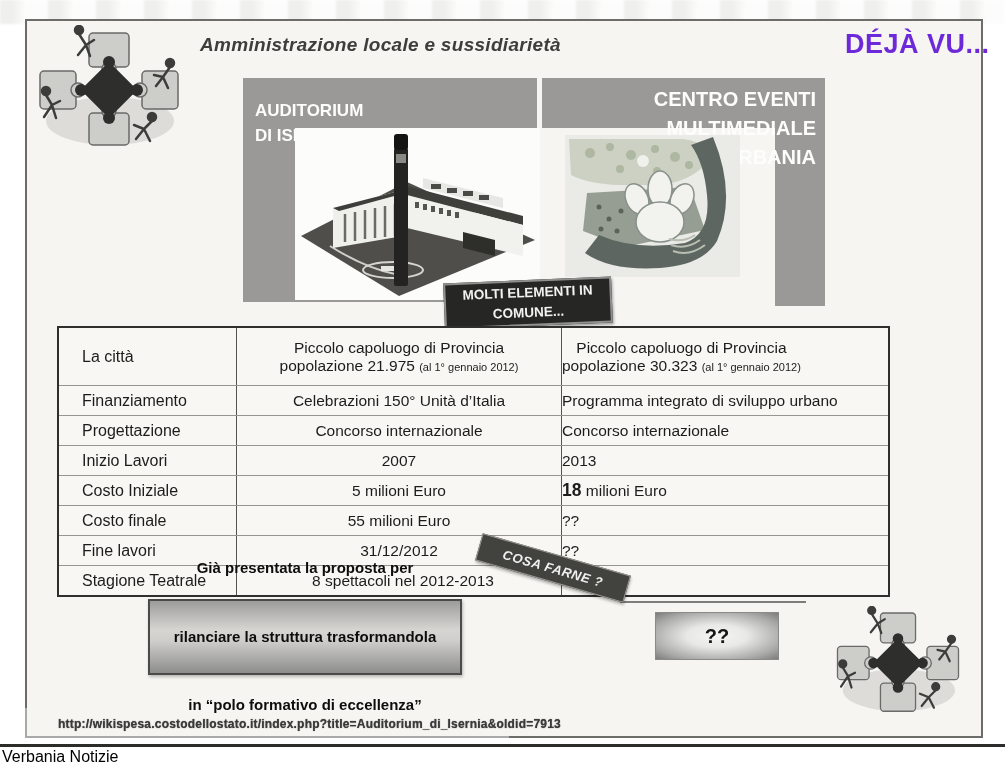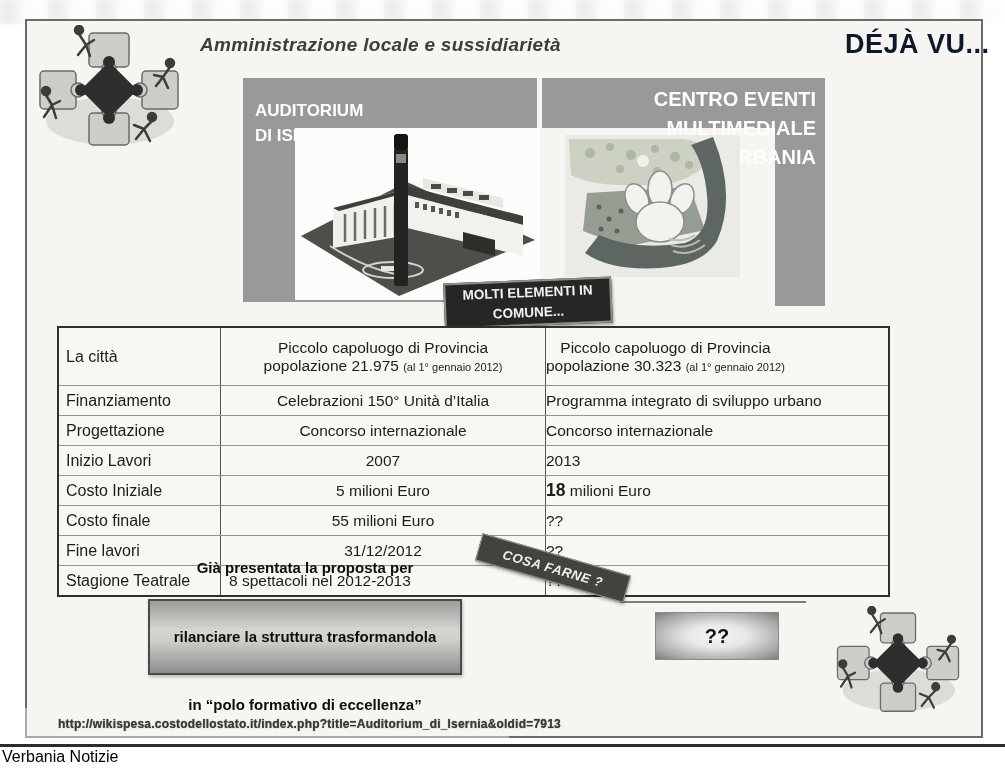--- a/index.html
+++ b/index.html
@@ -22,21 +22,21 @@
   .slide{
     left:25px;top:19px;width:954px;height:715px;
     border:2px solid #6e6c68;background:#f6f5f2;
   }
 
   .slide-title{
     left:200px;top:34px;width:420px;
     font-size:19px;font-style:italic;color:#3d3d3b;letter-spacing:.3px;font-weight:bold;
   }
   .deja-vu{
-    left:845px;top:29px;font-size:27px;font-weight:bold;color:#0f172a;letter-spacing:.5px;
+    left:845px;top:29px;font-size:27px;font-weight:bold;color:#6d28d9;letter-spacing:.5px;
   }
 
   
   .panel{background:#9a9997;}
   .panel-left{left:243px;top:78px;width:294px;height:224px;}
   .panel-right{left:542px;top:78px;width:283px;height:228px;}
   .panel-right-cover{left:542px;top:128px;width:233px;height:178px;background:#f6f5f2;}
   .hdr-text{color:#fdfdfb;font-weight:bold;line-height:1.45;}
   .hdr-left{left:255px;top:99px;width:270px;font-size:17px;text-align:left;}
   .hdr-right{left:548px;top:85px;width:268px;font-size:20px;text-align:right;}
@@ -58,28 +58,28 @@
     font-weight:bold;font-style:italic;font-size:13px;letter-spacing:.6px;
     transform:rotate(16deg);box-shadow:1px 2px 3px rgba(0,0,0,.3);
     display:flex;align-items:center;justify-content:center;
   }
 
   
   .ctable{
     left:57px;top:326px;width:829px;
     border:2px solid #2f2f2d;background:#f8f7f4;
   }
-  .trow{display:flex;height:29px;}
+  .trow{display:flex;height:29px;padding-left:16px;}
   .trow.tall{height:57px;}
   .trow + .trow{border-top:1px solid #97958f;}
   .tcell{display:flex;flex-direction:column;justify-content:center;box-sizing:border-box;}
   .tlabel{width:162px;border-right:1.5px solid #55534e;align-items:flex-start;padding-left:7px;font-size:16px;}
   .tcol1{width:325px;border-right:1.5px solid #55534e;}
   .tdata{align-items:center;text-align:center;font-size:15.5px;}
-  .tdata.tleft{align-items:flex-start;text-align:left;padding-left:8px;}
+  .tdata.tleft{align-items:center;text-align:left;padding-left:8px;}
   .tnote{font-size:11px;}
   .big{font-size:17.5px;}
 
   
   .rule-under-table{left:620px;top:601px;width:186px;height:2px;background:#7d7d7b;}
   .proposal{
     left:148px;top:599px;width:314px;height:76px;box-sizing:border-box;
     border:2px solid #4a4a48;
     background:linear-gradient(180deg,#9c9c9a 0%,#d6d5d2 40%,#cfcecb 55%,#8d8d8b 100%);
     color:#0d0d0c;font-weight:bold;font-size:15px;text-align:center;line-height:1.5;

